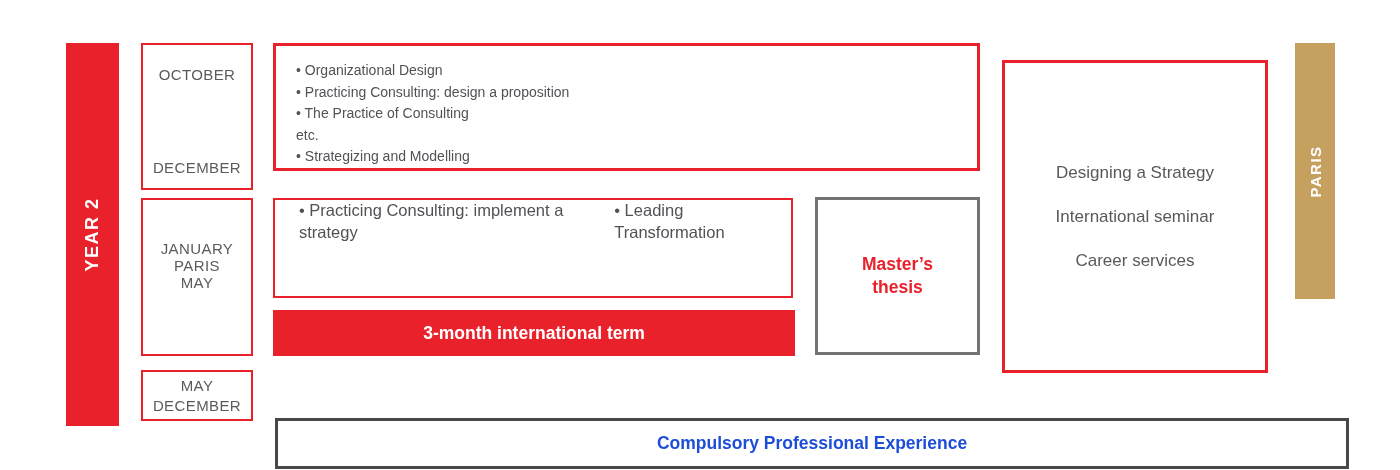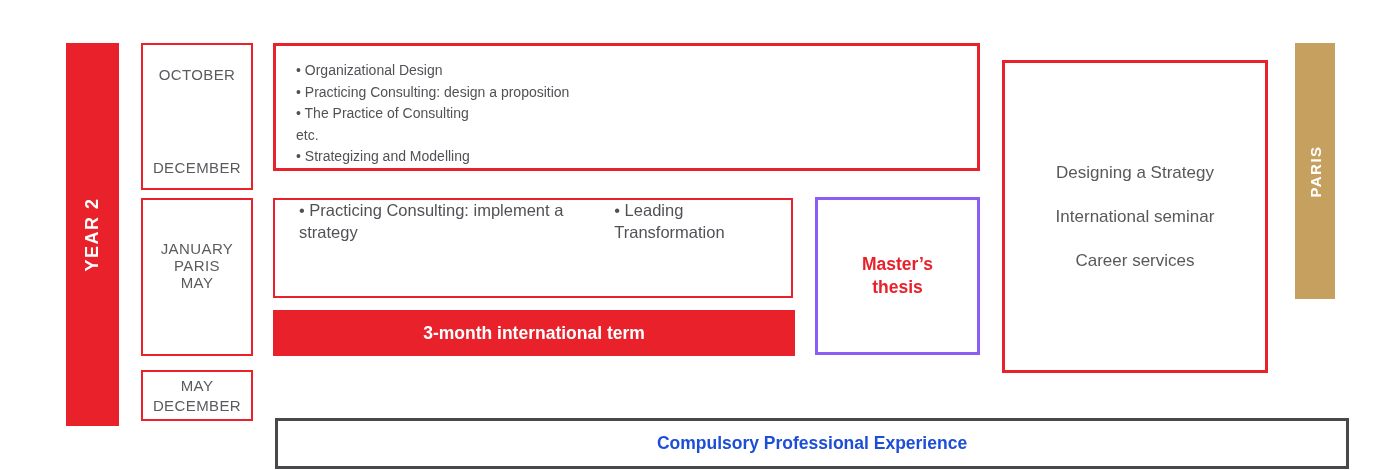--- a/index.html
+++ b/index.html
@@ -69,21 +69,21 @@
 
   .intl-bar {
     left: 273px; top: 310px; width: 522px; height: 46px;
     background: #E8212B;
     display: flex; align-items: center; justify-content: center;
     color: #ffffff; font-size: 17.5px; font-weight: 600;
   }
 
   .thesis-box {
     left: 815px; top: 197px; width: 165px; height: 158px;
-    border: 3px solid #8b5cf6; background: #fff;
+    border: 3px solid #737373; background: #fff;
     display: flex; flex-direction: column; align-items: center; justify-content: center;
     color: #E8212B; font-size: 17.5px; font-weight: 600; line-height: 23px;
     text-align: center;
   }
 
   .campus-box {
     left: 1002px; top: 60px; width: 266px; height: 313px;
     border: 3px solid #E8212B; background: #fff;
     display: flex; flex-direction: column; align-items: center; justify-content: center;
     gap: 24px;

